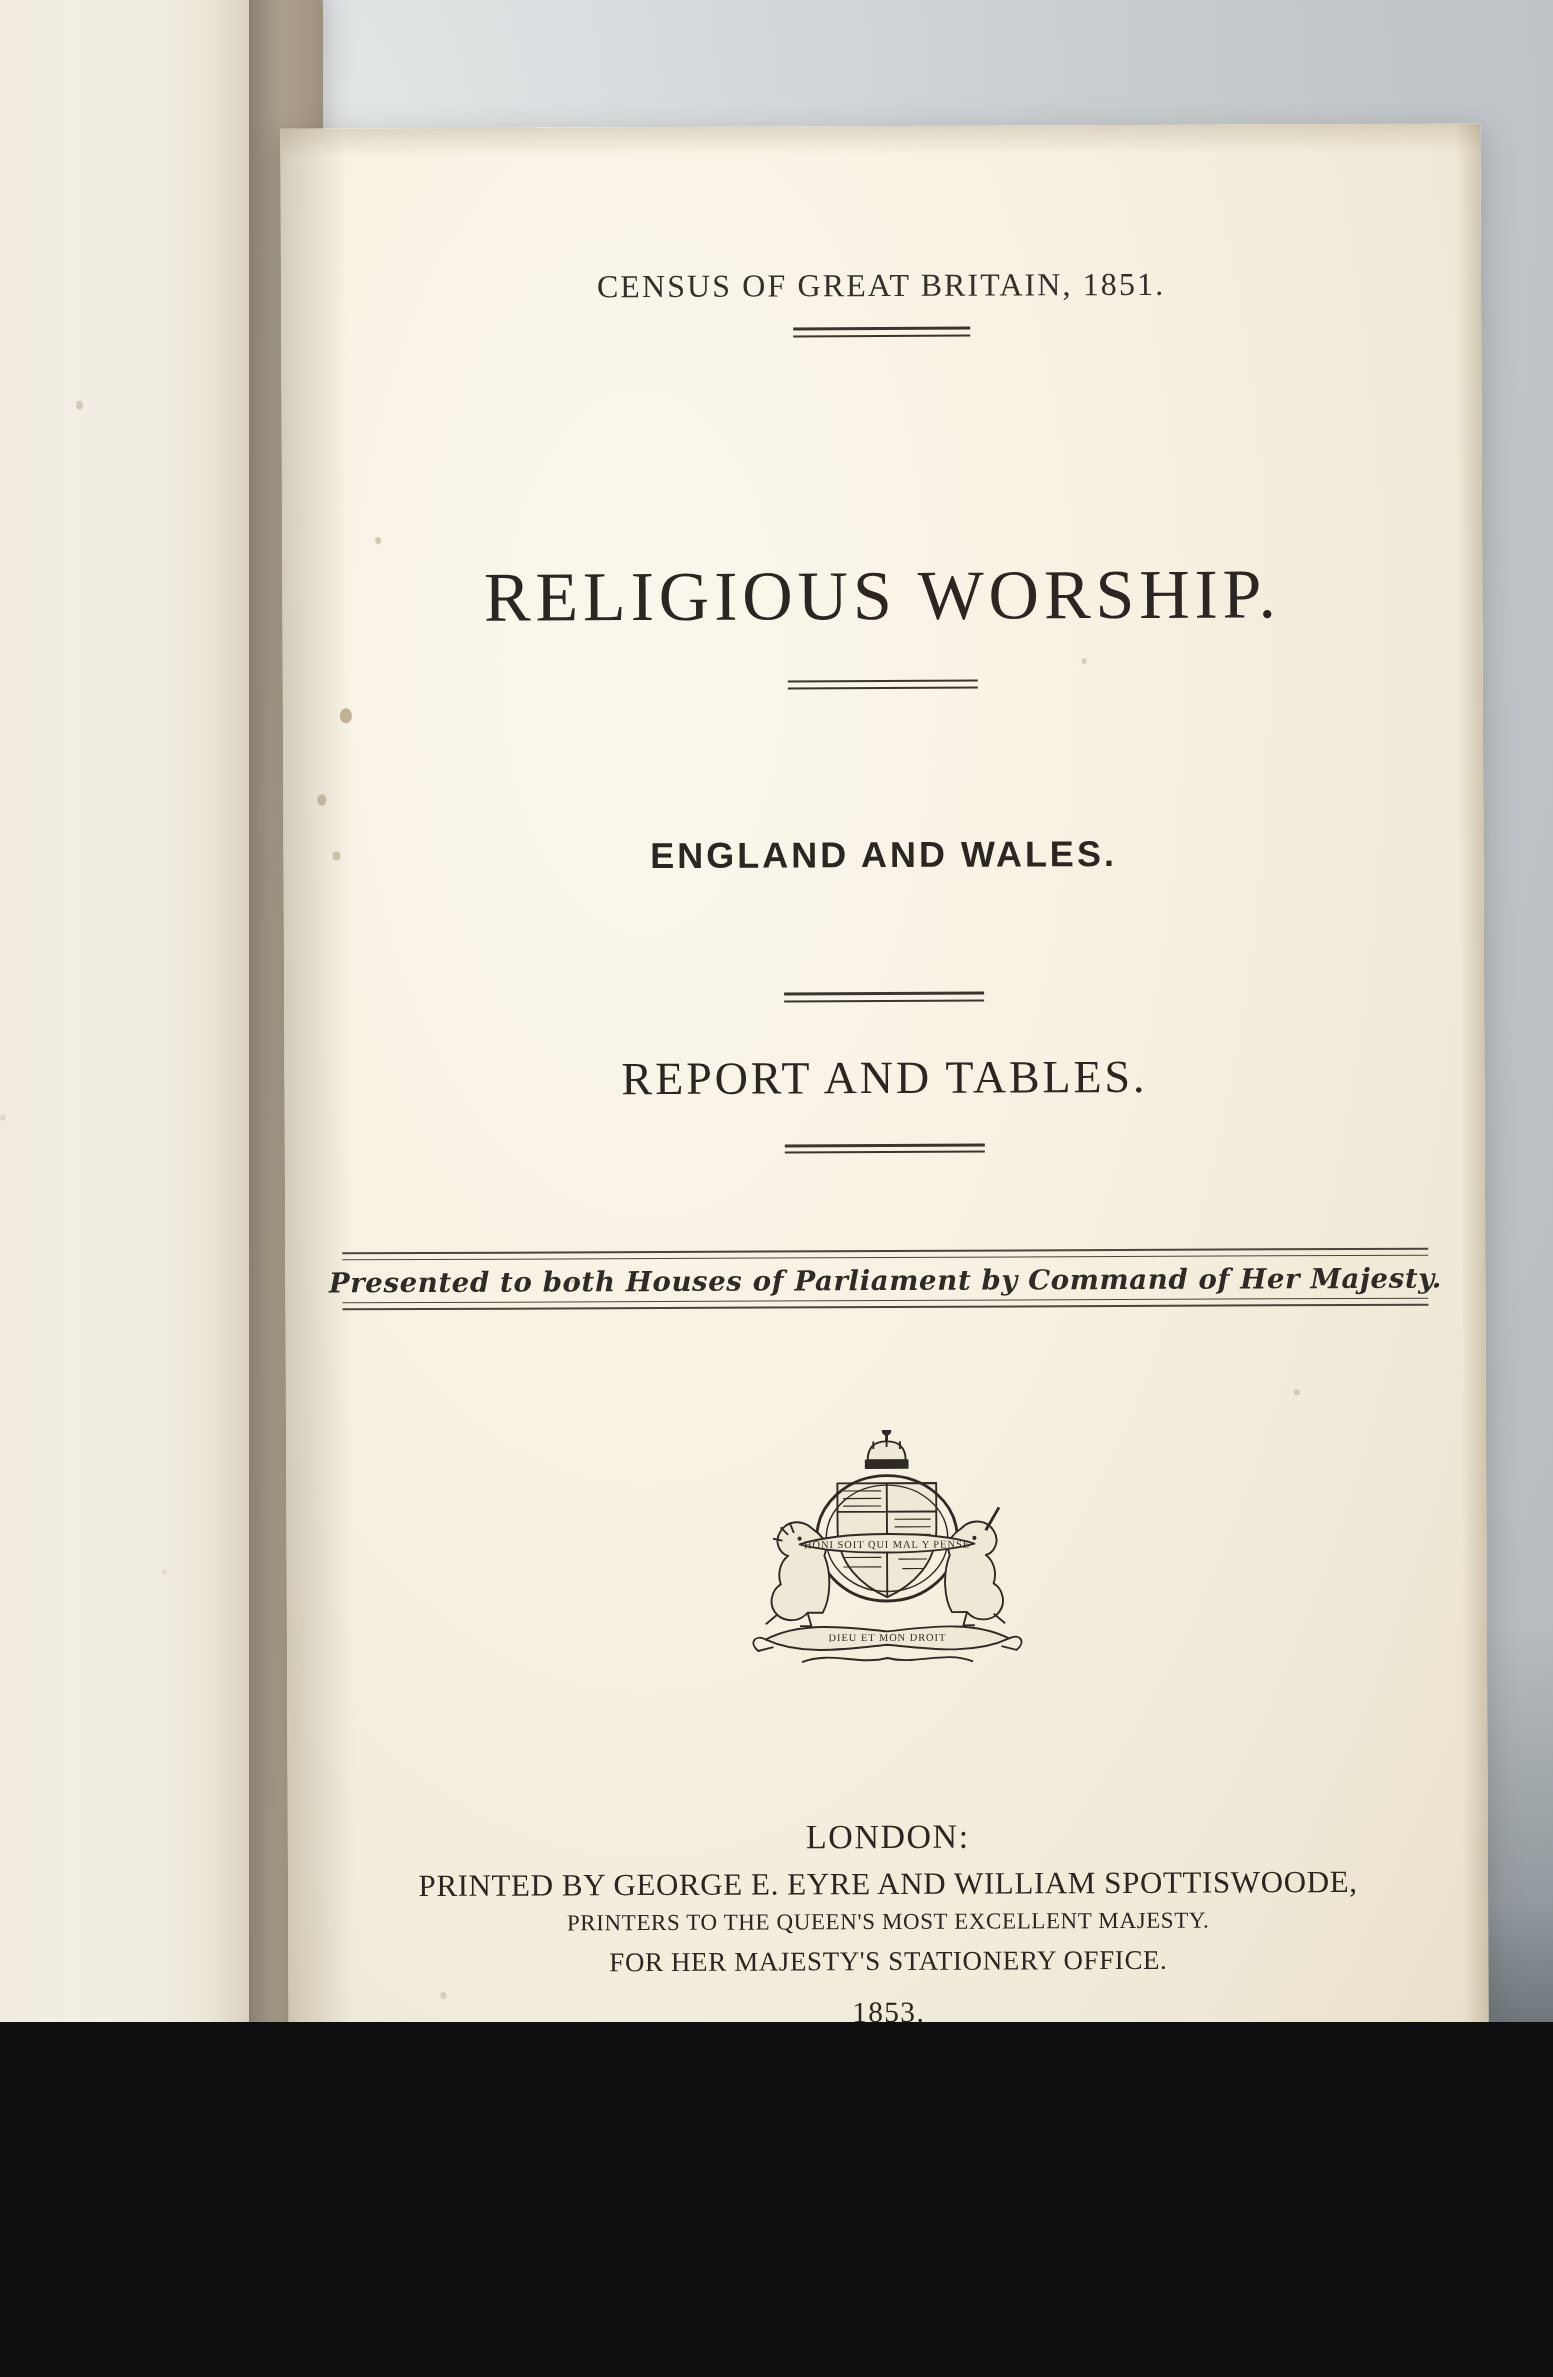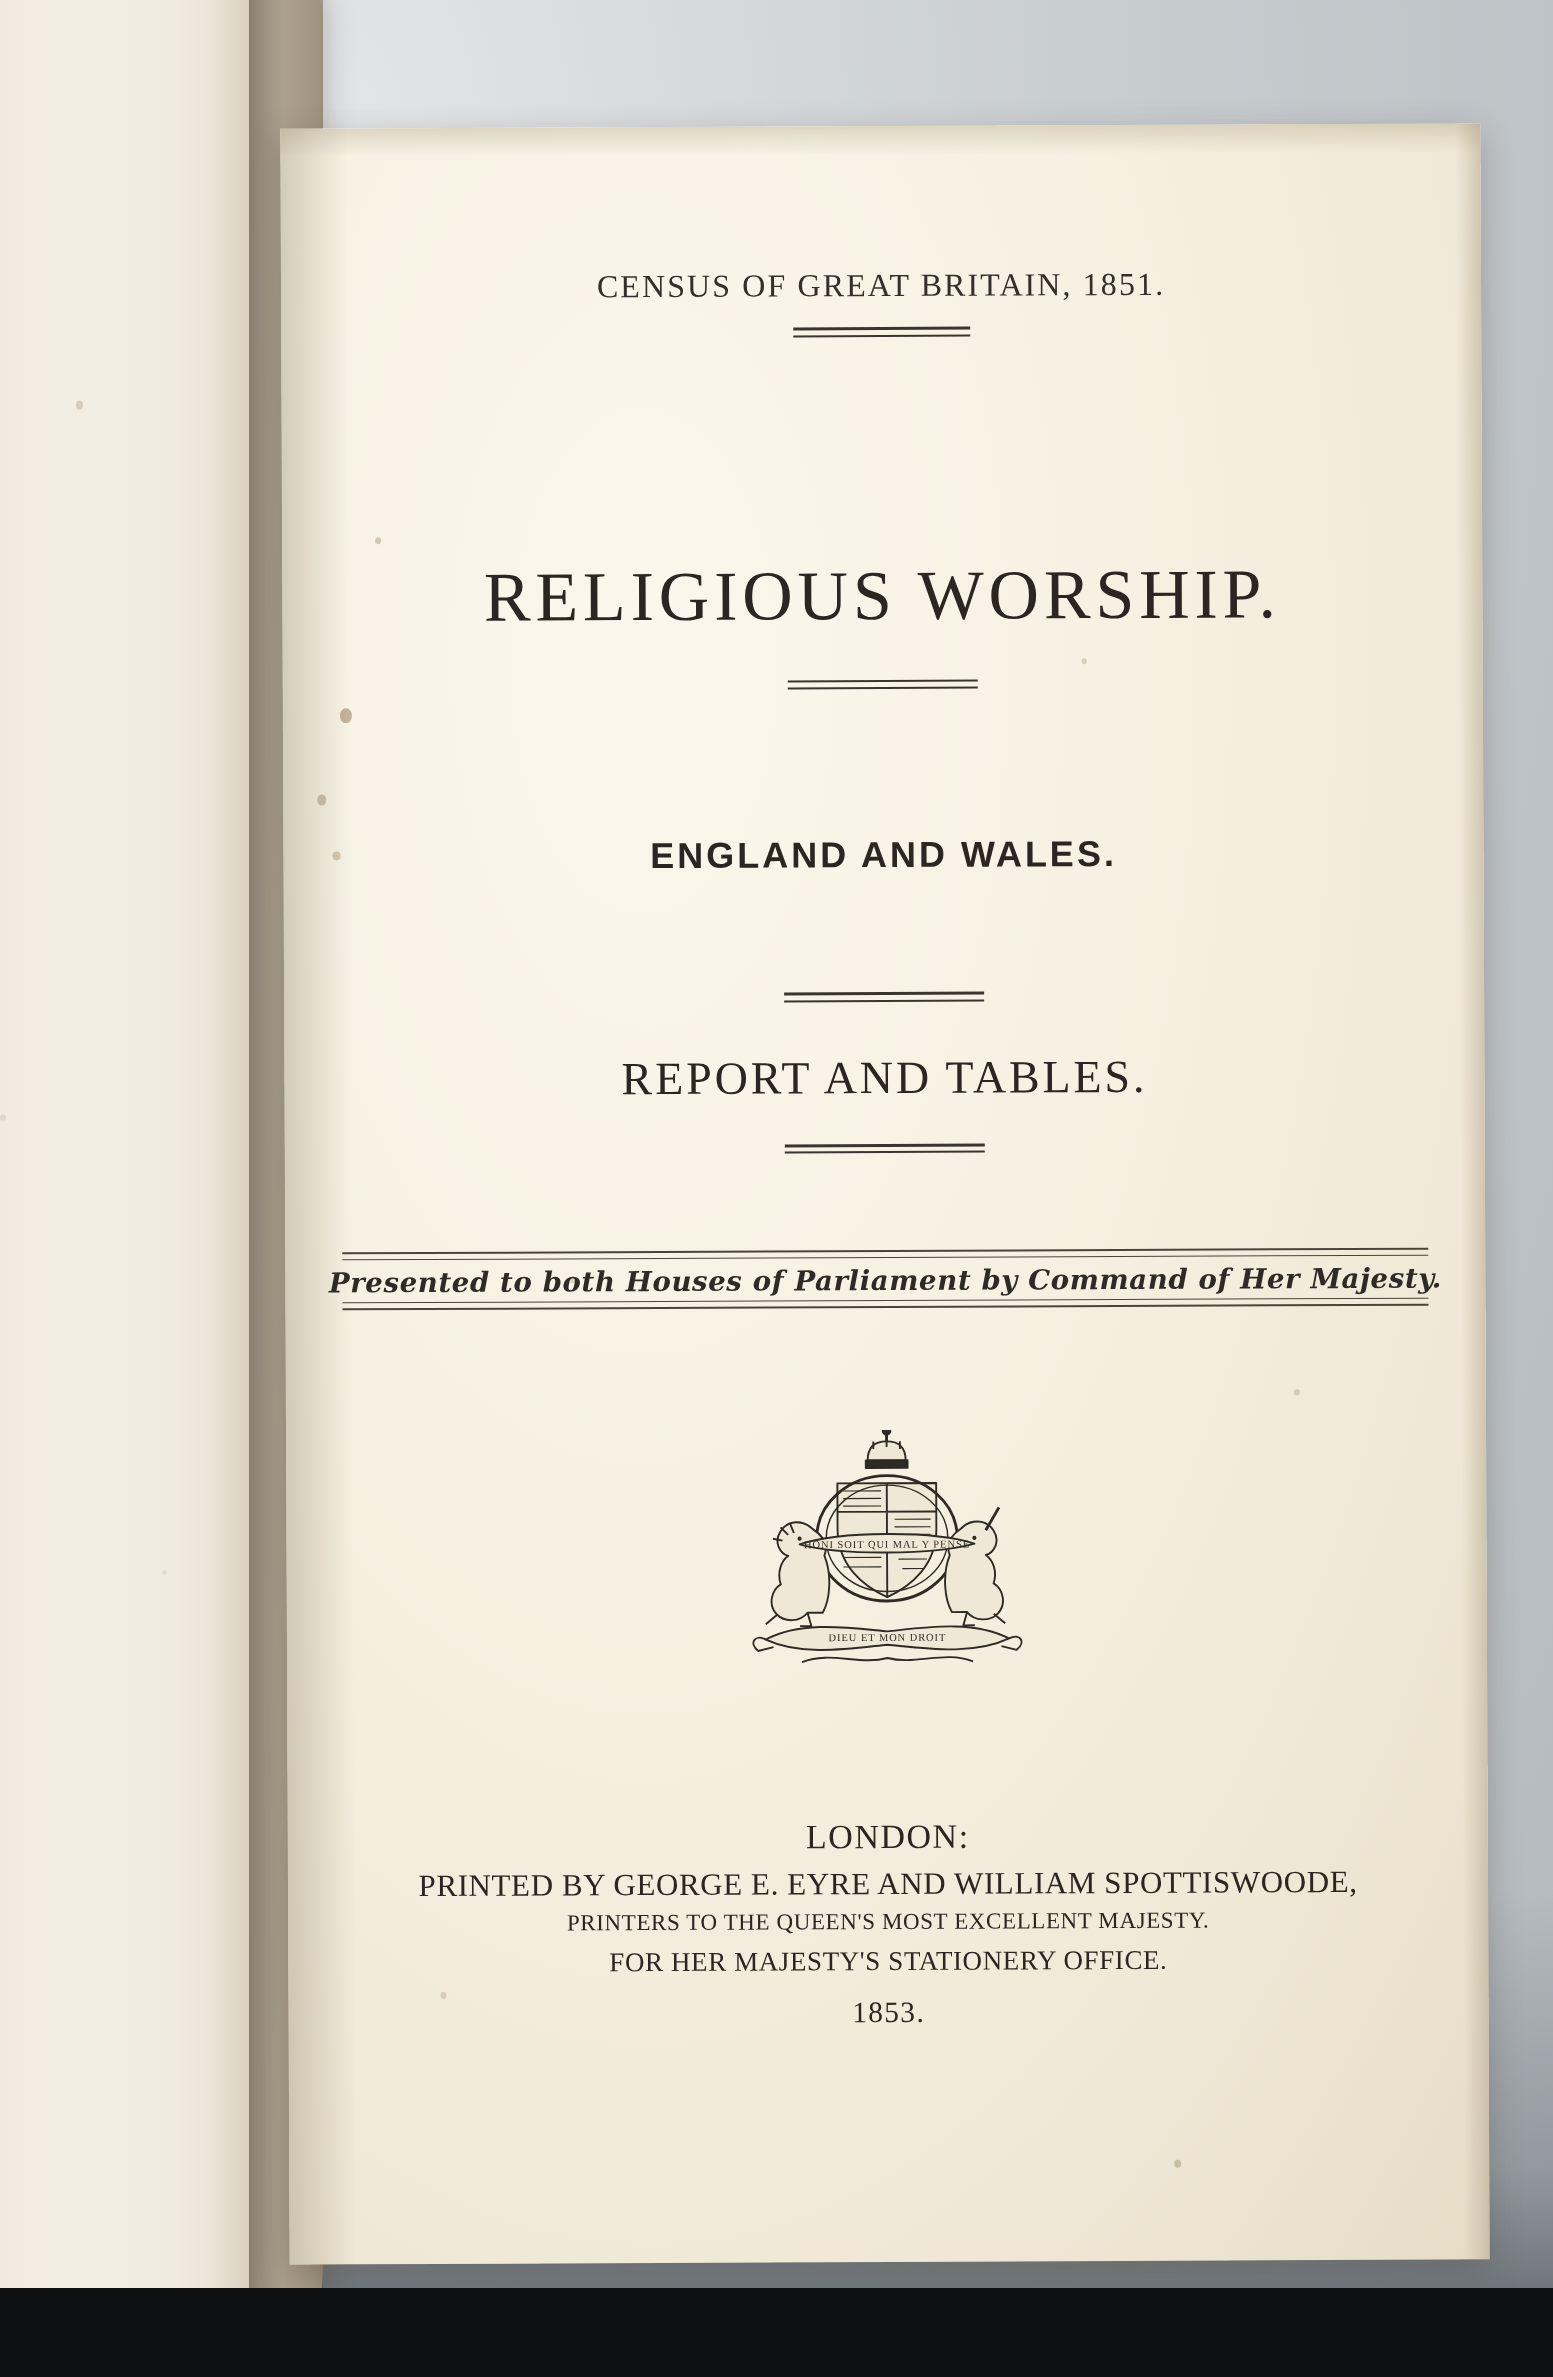--- a/index.html
+++ b/index.html
@@ -3,21 +3,21 @@
 <meta charset="utf-8">
 <style>
   html, body {
     margin: 0;
     padding: 0;
     background: #0e0f11;
   }
   #page {
     position: relative;
     width: 1553px;
-    height: 2288px;
+    height: 2022px;
     overflow: hidden;
     background: #cfd3d6;
     font-family: "Liberation Serif", serif;
   }
 
   
   .backdrop {
     position: absolute;
     inset: 0;
     background:

